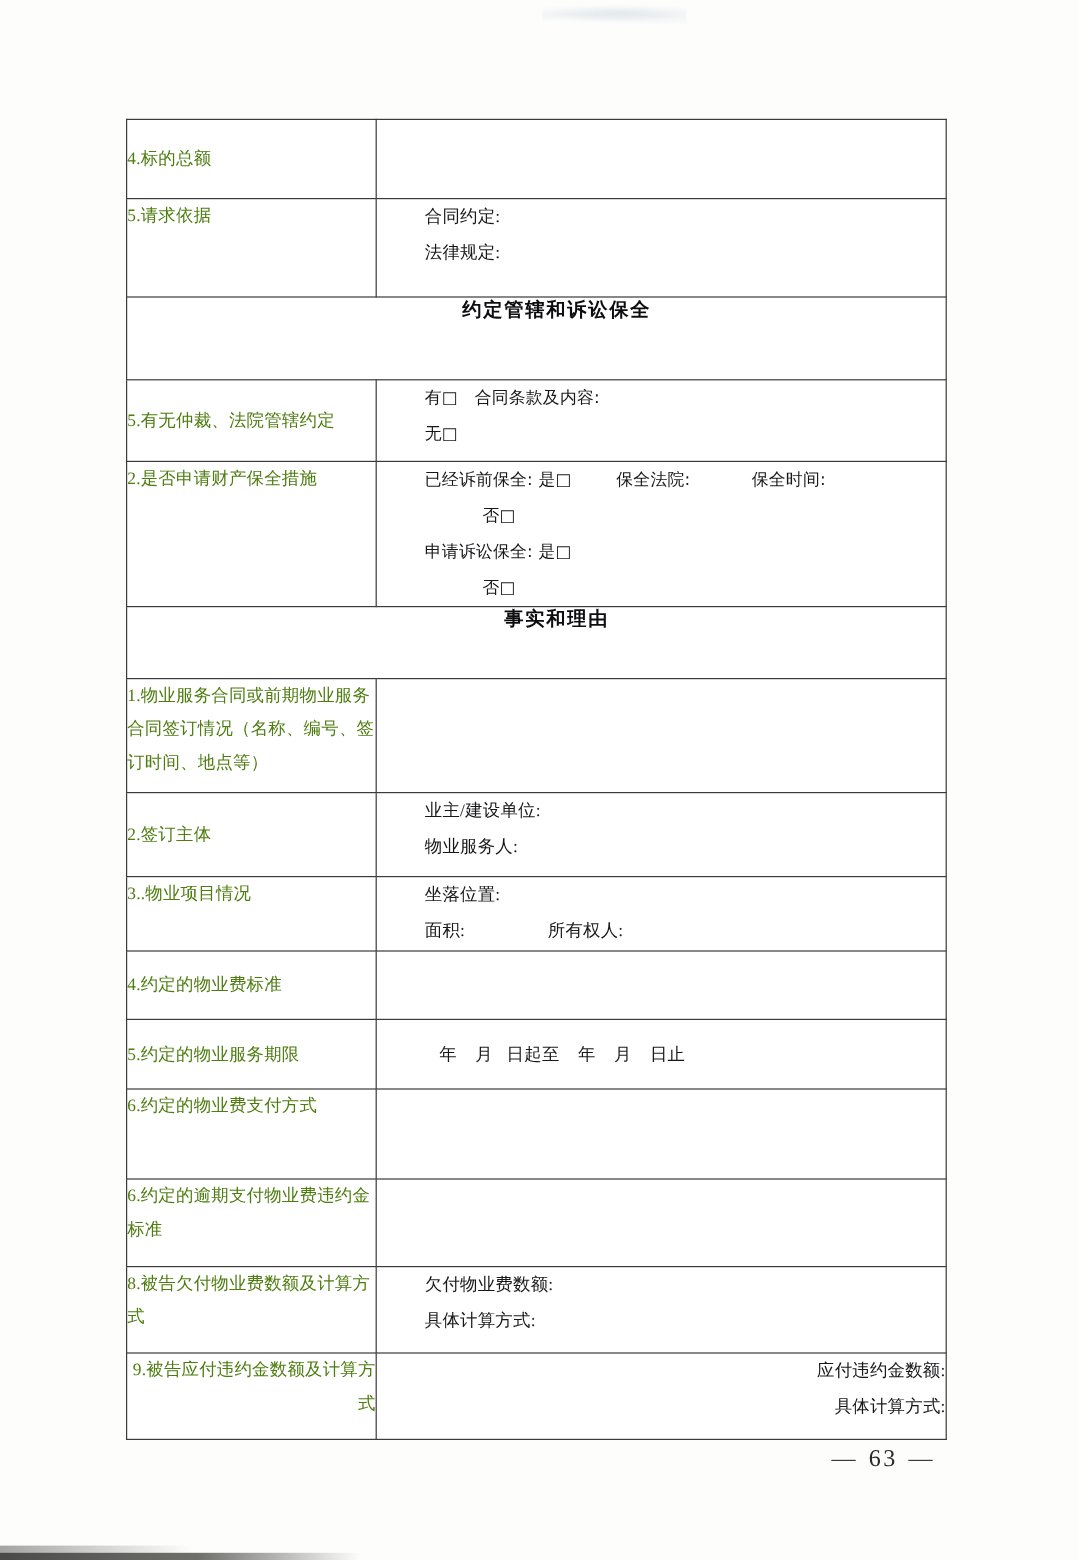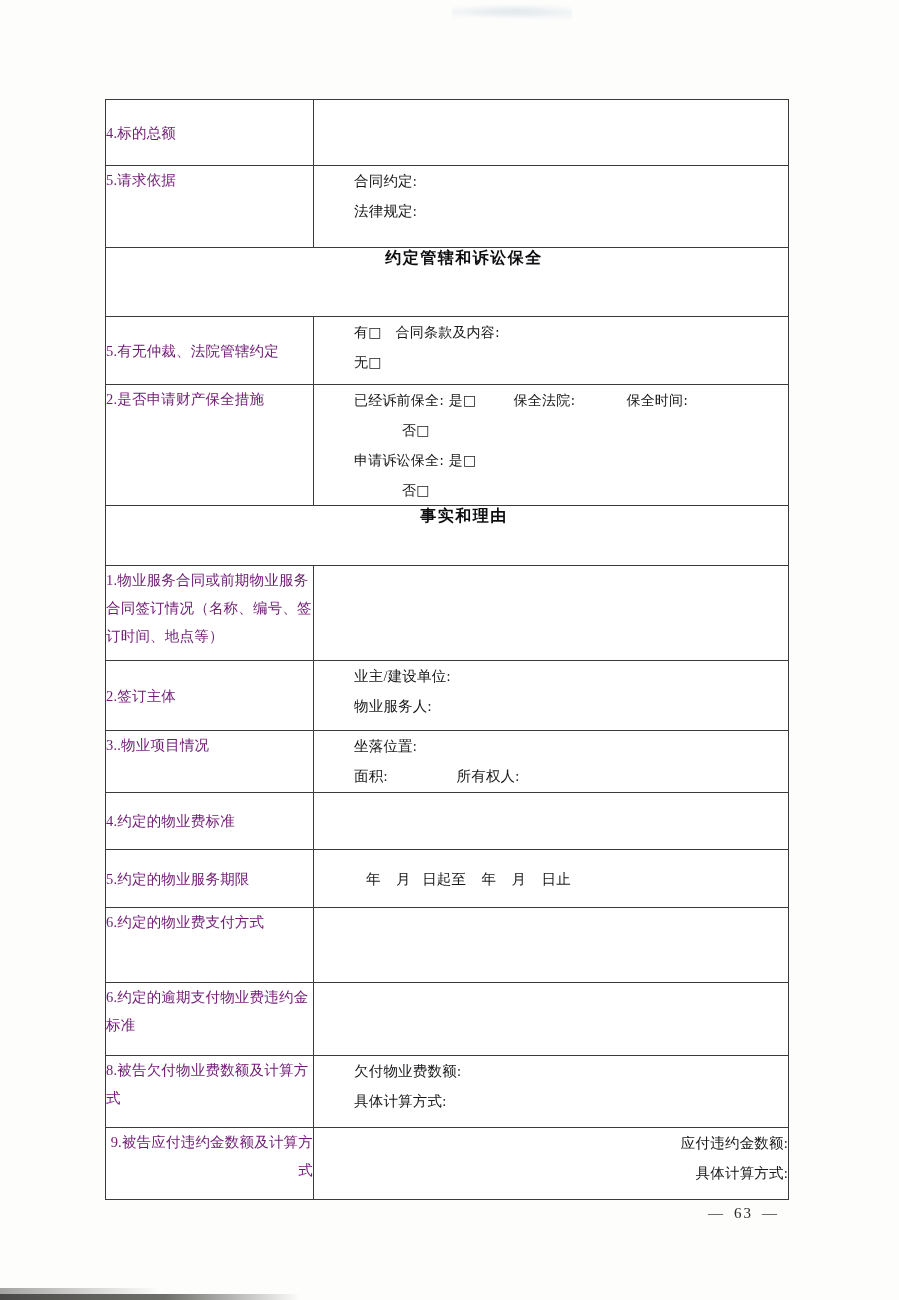--- a/index.html
+++ b/index.html
@@ -66,21 +66,21 @@
     padding: 0;
     background: #ffffff;
   }
   .col-label { width: 208px; }
   .col-field { width: 475px; }
 
   .label-cell {
     padding: 10px 10px 8px 11px;
     font-size: 14.5px;
     line-height: 28px;
-    color: #701a75;
+    color: #4d7c0f;
     letter-spacing: 0.2px;
   }
   .label-cell.mid {
     vertical-align: middle;
     padding-top: 0;
     padding-bottom: 0;
   }
   .field-cell {
     padding: 10px 10px 8px 13px;
     font-size: 14.5px;
@@ -128,21 +128,21 @@
   }
 
   
   .page-footer {
     position: absolute;
     left: 0;
     top: 1205px;
     width: 788px;
     text-align: right;
     font-family: "Liberation Serif", "DejaVu Serif", serif;
-    font-size: 15px;
+    font-size: 20px;
     color: #2a2a2c;
     letter-spacing: 2px;
   }
   .page-footer .dash {
     display: inline-block;
     padding: 0 9px;
     color: #3a3a3c;
   }
 </style>
 </head>

